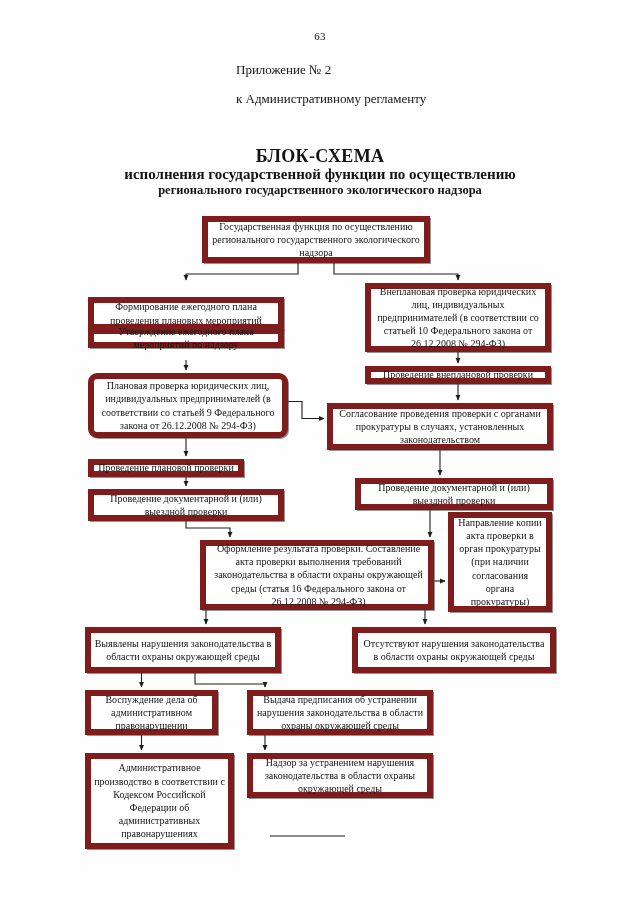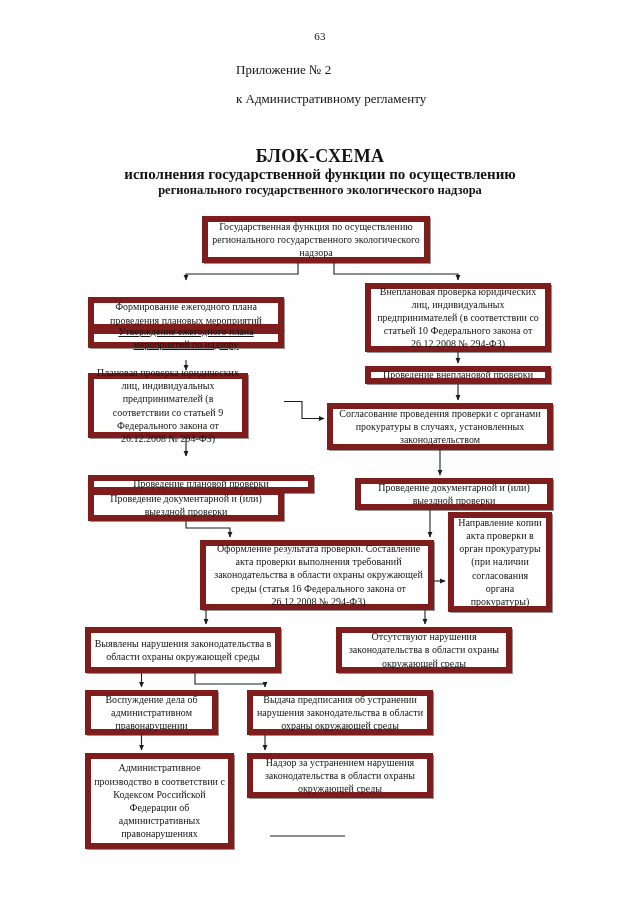--- a/index.html
+++ b/index.html
@@ -141,51 +141,51 @@
     </svg>
   <div class="node" style="left: 202px; top: 216px; width: 228px; height: 47px;">
         <span>Государственная функция по осуществлению регионального государственного экологического надзора</span>
       </div>
       <div class="node" style="left: 88px; top: 283px; width: 196px; height: 33px; margin-top: 14px;">
         <span>Формирование ежегодного плана проведения плановых мероприятий</span>
       </div>
       <div class="node" style="left: 365px; top: 283px; width: 186px; height: 69px;">
         <span>Внеплановая проверка юридических лиц, индивидуальных предпринимателей (в соответствии со статьей 10 Федерального закона от 26.12.2008 № 294-ФЗ)</span>
       </div>
-      <div class="node" style="left: 88px; top: 328px; width: 196px; height: 20px; text-decoration: underline;">
+      <div class="node" style="left: 88px; top: 328px; width: 196px; height: 20px;">
         <span>Утверждение ежегодного плана мероприятий по надзору</span>
       </div>
       <div class="node" style="left: 365px; top: 366px; width: 186px; height: 18px;">
         <span>Проведение внеплановой проверки</span>
       </div>
-      <div class="node" style="left: 88px; top: 373px; width: 160px; height: 65px;">
+      <div class="node" style="left: 88px; top: 373px; width: 200px; height: 65px; border-radius: 9px;">
         <span>Плановая проверка юридических лиц, индивидуальных предпринимателей (в соответствии со статьей 9 Федерального закона от 26.12.2008 № 294-ФЗ)</span>
       </div>
       <div class="node" style="left: 327px; top: 403px; width: 226px; height: 47px;">
         <span>Согласование проведения проверки с органами прокуратуры в случаях, установленных законодательством</span>
       </div>
-      <div class="node" style="left: 88px; top: 459px; width: 226px; height: 18px; margin-top: 16px;">
+      <div class="node" style="left: 88px; top: 459px; width: 156px; height: 18px;">
         <span>Проведение плановой проверки</span>
       </div>
       <div class="node" style="left: 355px; top: 478px; width: 198px; height: 32px;">
         <span>Проведение документарной и (или) выездной проверки</span>
       </div>
       <div class="node" style="left: 88px; top: 489px; width: 196px; height: 32px;">
         <span>Проведение документарной и (или) выездной проверки</span>
       </div>
       <div class="node" style="left: 448px; top: 512px; width: 104px; height: 100px;">
         <span>Направление копии акта проверки в орган прокуратуры (при наличии согласования органа прокуратуры)</span>
       </div>
       <div class="node" style="left: 200px; top: 540px; width: 234px; height: 70px; padding-left: 6px;">
         <span>Оформление результата проверки. Составление акта проверки выполнения требований законодательства в области охраны окружающей среды (статья 16 Федерального закона от 26.12.2008 № 294-ФЗ)</span>
       </div>
       <div class="node" style="left: 85px; top: 627px; width: 196px; height: 46px;">
         <span>Выявлены нарушения законодательства в области охраны окружающей среды</span>
       </div>
-      <div class="node" style="left: 336px; top: 627px; width: 176px; height: 46px;">
+      <div class="node" style="left: 352px; top: 627px; width: 204px; height: 46px;">
         <span>Отсутствуют нарушения законодательства в области охраны окружающей среды</span>
       </div>
       <div class="node" style="left: 85px; top: 690px; width: 133px; height: 45px;">
         <span>Воспуждение дела об административном правонарушении</span>
       </div>
       <div class="node" style="left: 247px; top: 690px; width: 186px; height: 45px;">
         <span>Выдача предписания об устранении нарушения законодательства в области охраны окружающей среды</span>
       </div>
       <div class="node" style="left: 85px; top: 753px; width: 149px; height: 96px;">
         <span>Административное производство в соответствии с Кодексом Российской Федерации об административных правонарушениях</span>

